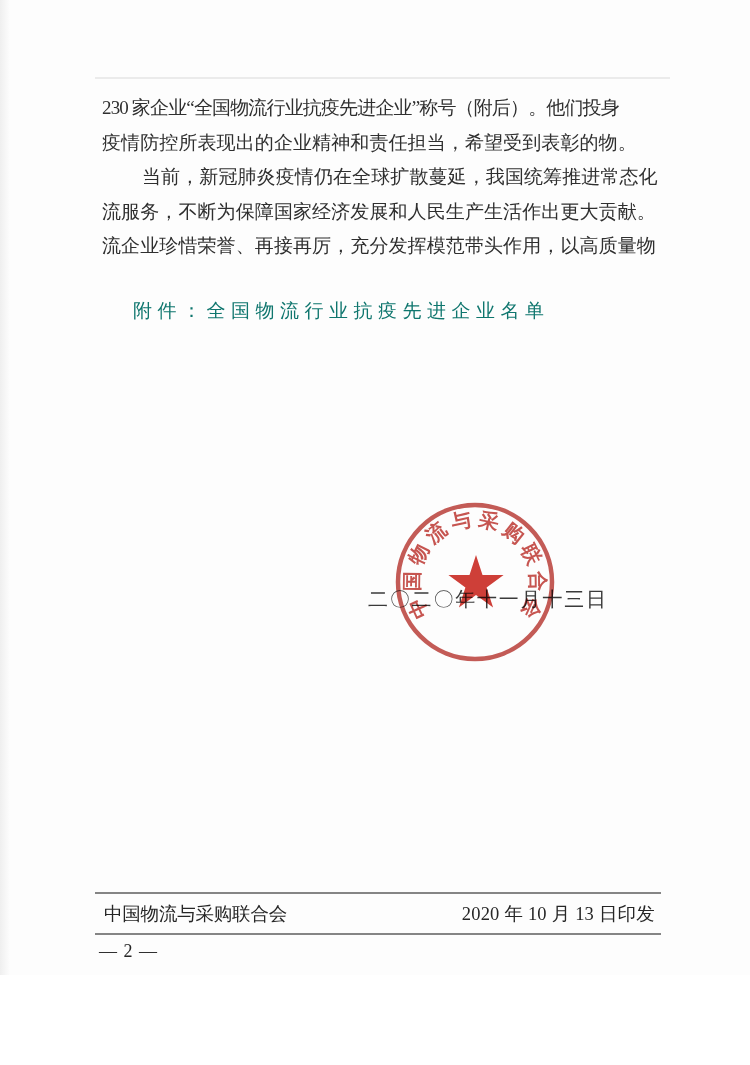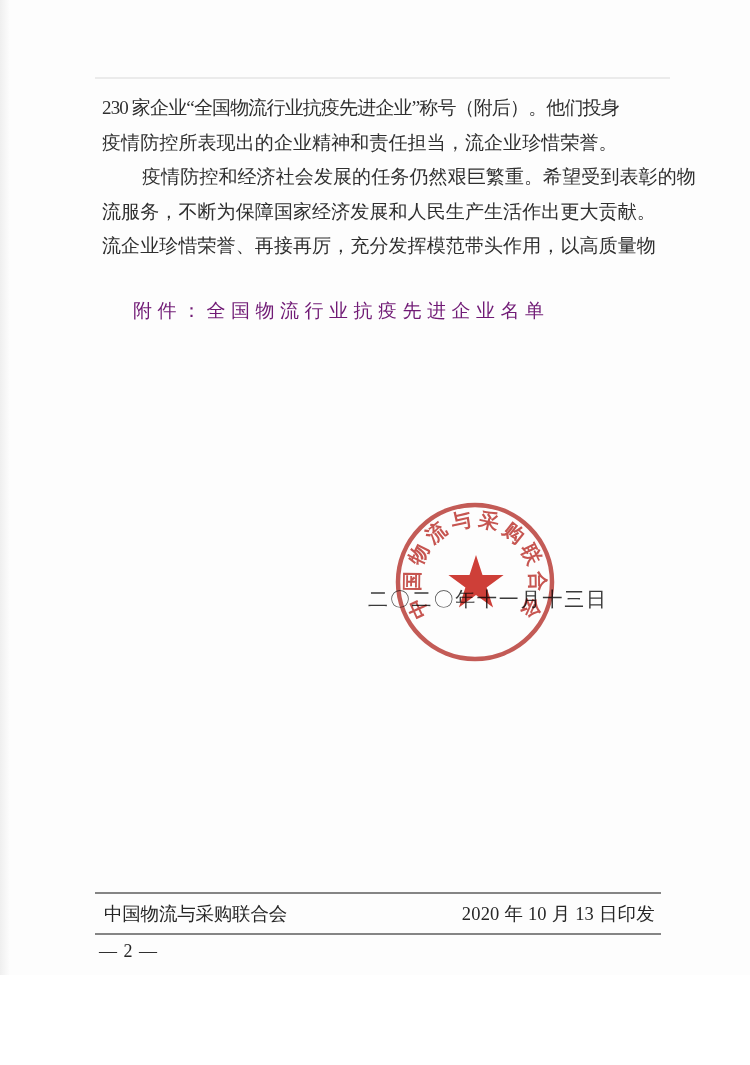--- a/index.html
+++ b/index.html
@@ -20,21 +20,21 @@
 
   .body-text{position:absolute;left:102px;top:91px;width:555px;}
   .line{
     font-size:19px;line-height:34.5px;letter-spacing:.1px;
     white-space:nowrap;color:#2f2f2f;
   }
   [data-name="paragraph-1"] .line:first-child{letter-spacing:-0.85px;}
   [data-name="paragraph-2"] .line:first-child{text-indent:40px;}
   .attachment{
     margin-top:30px;font-size:19px;line-height:34.5px;
-    text-indent:31px;letter-spacing:5.5px;white-space:nowrap;color:#701a75;
+    text-indent:31px;letter-spacing:5.5px;white-space:nowrap;color:#0f766e;
   }
 
   .issue-date{
     position:absolute;left:368px;top:586px;z-index:1;
     font-size:20px;line-height:26px;letter-spacing:1.8px;
     white-space:nowrap;color:#3a3a3a;
   }
   .seal{
     position:absolute;left:375px;top:482px;width:200px;height:200px;z-index:2;
     opacity:.9;mix-blend-mode:multiply;
@@ -60,24 +60,24 @@
 <body>
 
 <div class="page" data-name="document-page">
 
   <div class="edge-left" data-name="scan-left-edge"></div>
   <div class="artifact" data-name="scan-bleed-artifact"></div>
 
   <div class="body-text" data-name="document-body">
     <div data-name="paragraph-1">
         <div class="line" data-name="body-line">230 家企业“全国物流行业抗疫先进企业”称号（附后）。他们投身</div>
-        <div class="line" data-name="body-line">疫情防控所表现出的企业精神和责任担当，流企业珍惜荣誉。</div>
+        <div class="line" data-name="body-line">疫情防控所表现出的企业精神和责任担当，希望受到表彰的物。</div>
       </div>
     <div data-name="paragraph-2">
-        <div class="line" data-name="body-line">疫情防控和经济社会发展的任务仍然艰巨繁重。希望受到表彰的物</div>
+        <div class="line" data-name="body-line">当前，新冠肺炎疫情仍在全球扩散蔓延，我国统筹推进常态化</div>
         <div class="line" data-name="body-line">流服务，不断为保障国家经济发展和人民生产生活作出更大贡献。</div>
         <div class="line" data-name="body-line">流企业珍惜荣誉、再接再厉，充分发挥模范带头作用，以高质量物</div>
       </div>
     <div class="attachment" data-name="attachment-line">附件：全国物流行业抗疫先进企业名单</div>
   </div>
 
   <div class="issue-date" data-name="issue-date">二〇二〇年十一月十三日</div>
 
   <div class="seal" data-name="official-seal">
     <svg viewBox="0 0 200 200" xmlns="http://www.w3.org/2000/svg">

